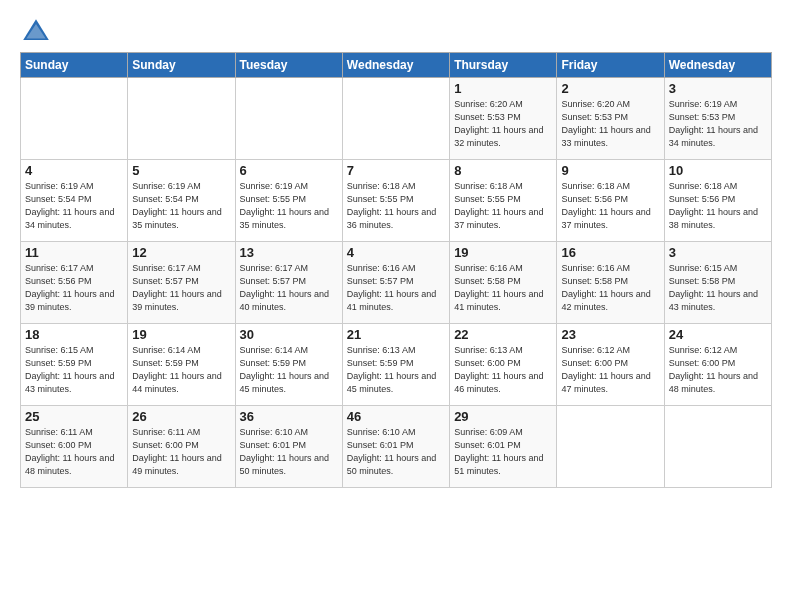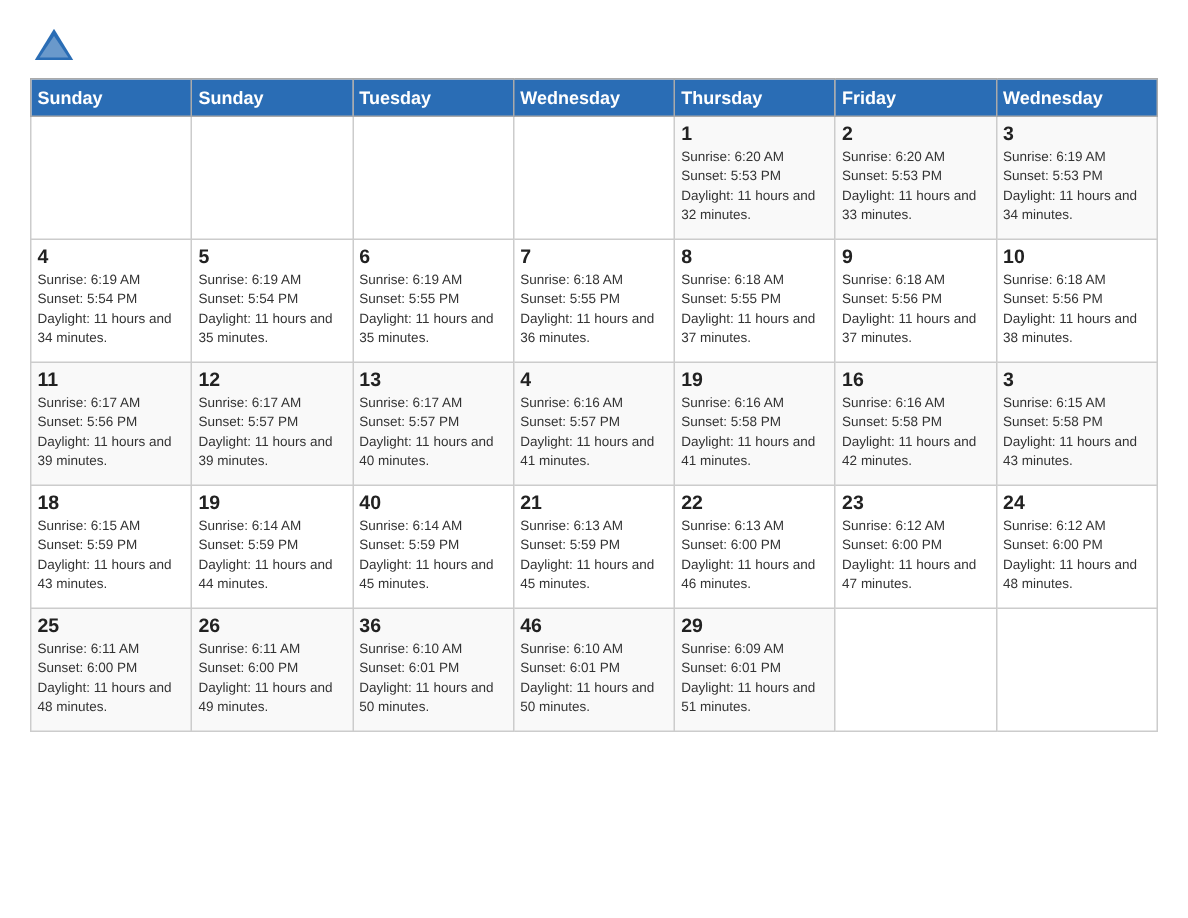--- a/index.html
+++ b/index.html
@@ -244,21 +244,21 @@
             Sunrise: 6:15 AM<br>Sunset: 5:59 PM<br>Daylight: 11 hours and 43 minutes.
           </div>
           </td>
           <td>
             <span class="day-number">19</span>
           <div class="day-info">
             Sunrise: 6:14 AM<br>Sunset: 5:59 PM<br>Daylight: 11 hours and 44 minutes.
           </div>
           </td>
           <td>
-            <span class="day-number">40</span>
+            <span class="day-number">30</span>
           <div class="day-info">
             Sunrise: 6:14 AM<br>Sunset: 5:59 PM<br>Daylight: 11 hours and 45 minutes.
           </div>
           </td>
           <td>
             <span class="day-number">21</span>
           <div class="day-info">
             Sunrise: 6:13 AM<br>Sunset: 5:59 PM<br>Daylight: 11 hours and 45 minutes.
           </div>
           </td>

